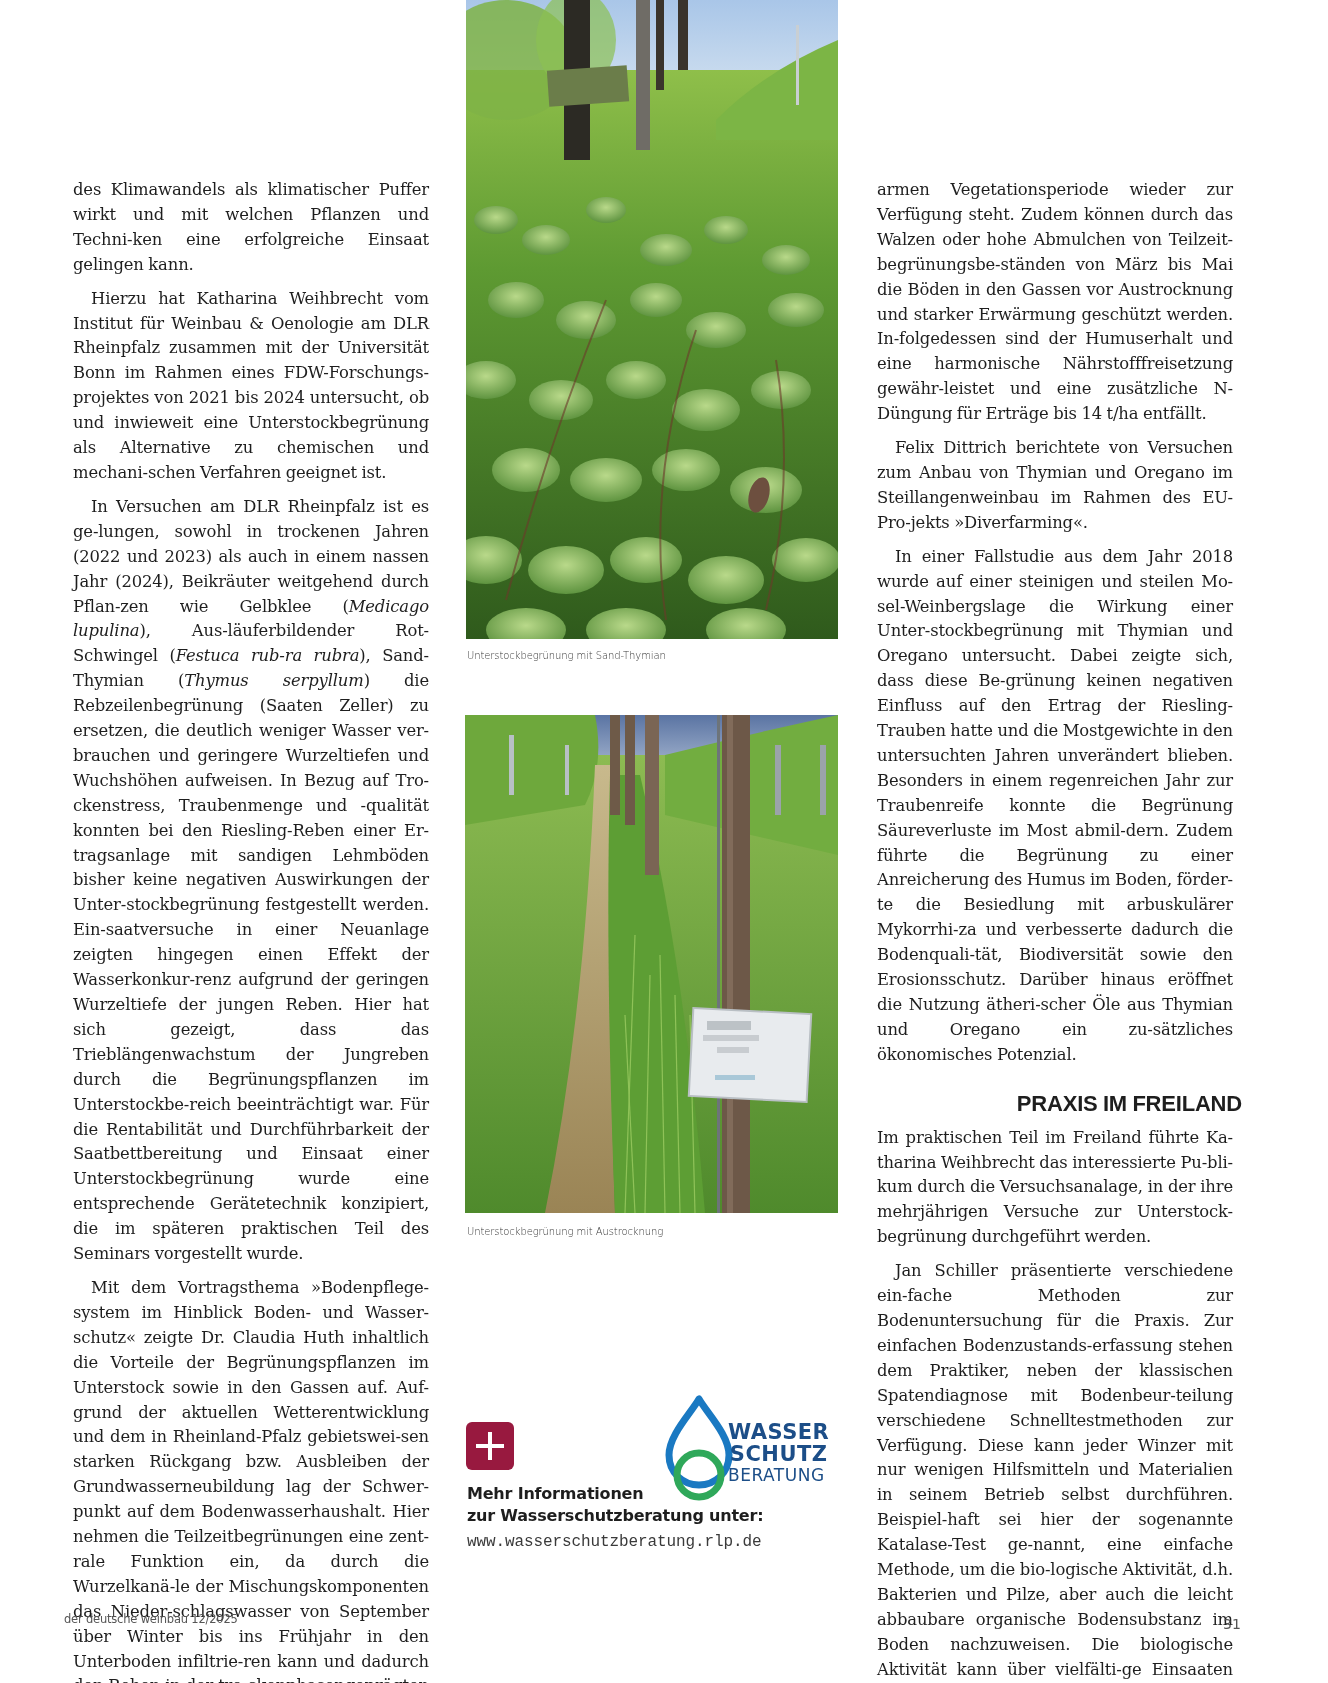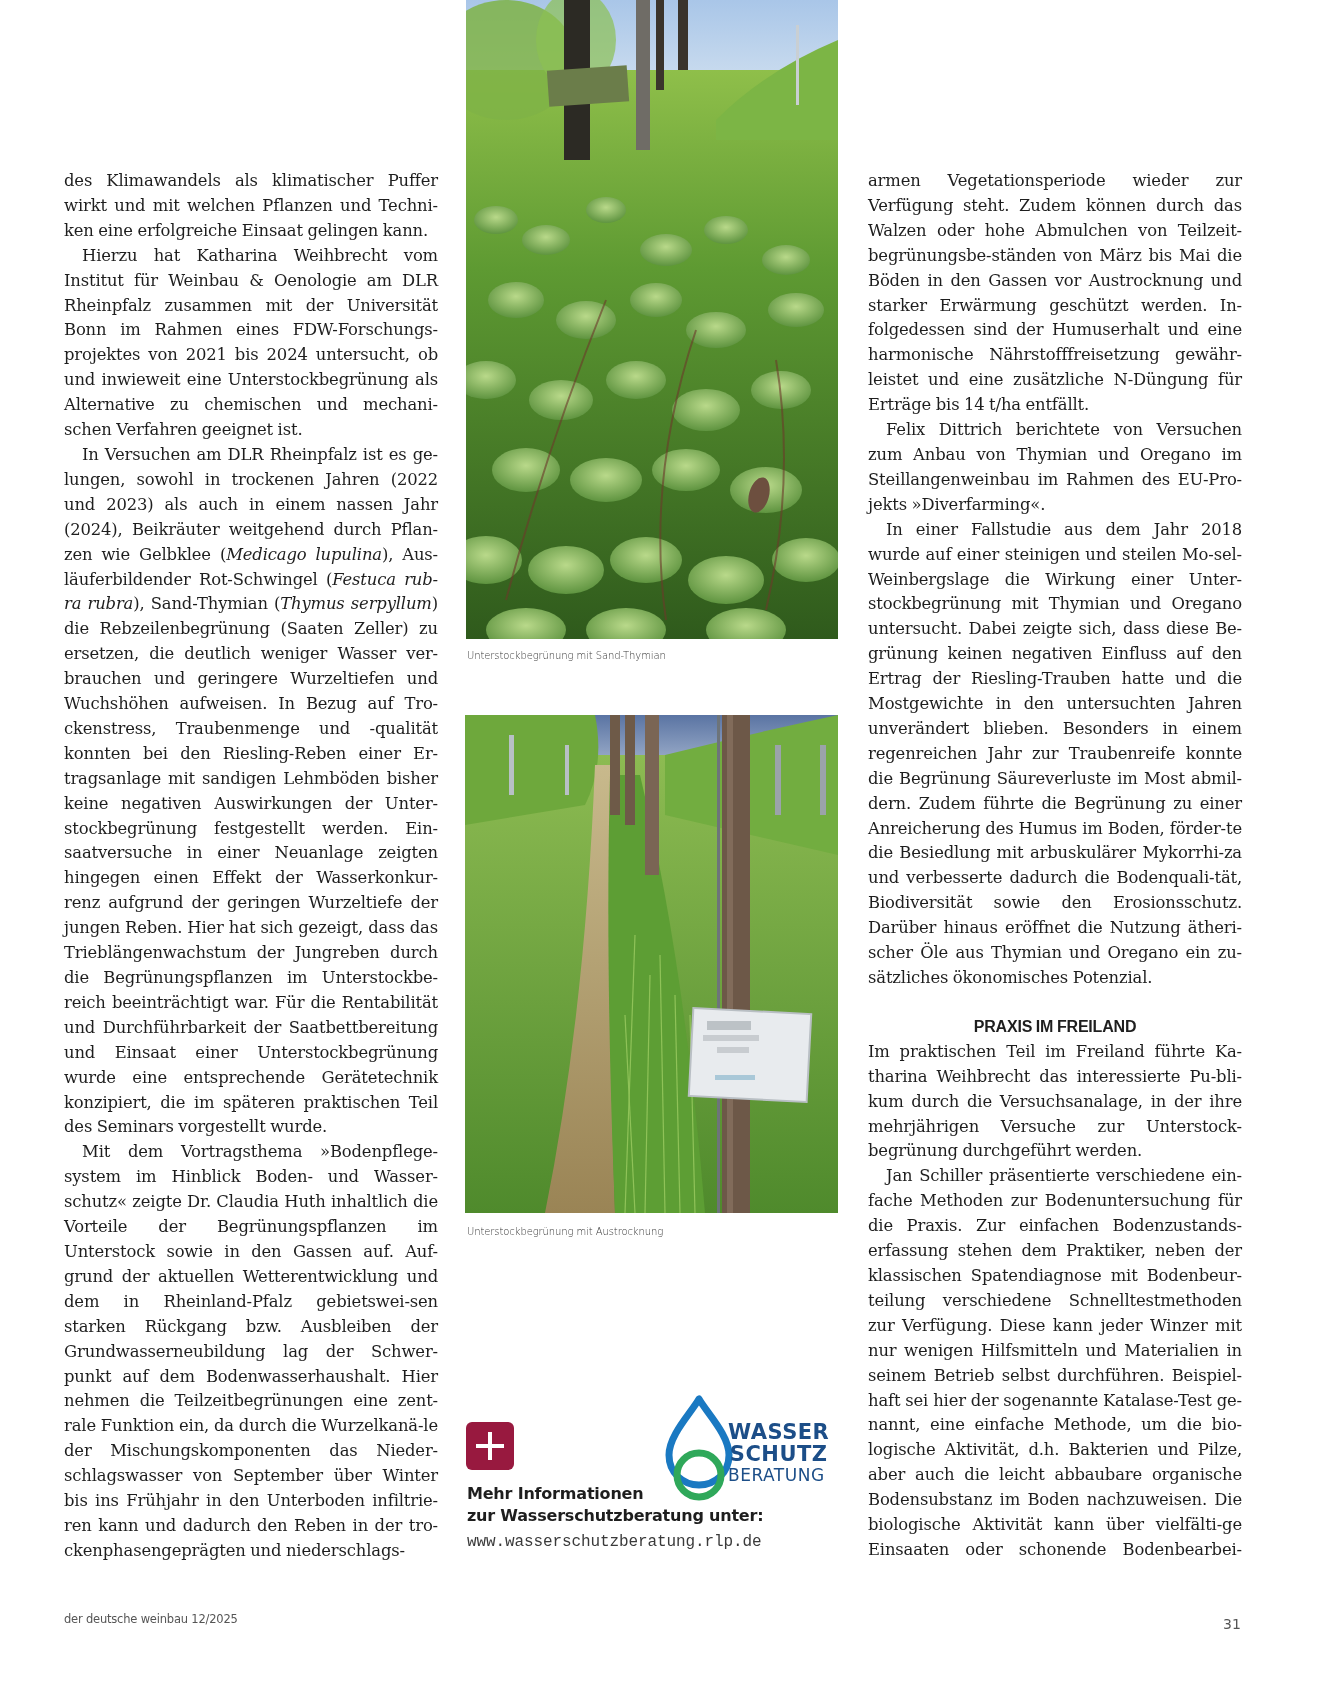--- a/index.html
+++ b/index.html
@@ -9,32 +9,32 @@
       font-family: "DejaVu Serif", "Liberation Serif", serif;
       font-size: 16.4px;
       line-height: 24.9px;
       text-align: justify;
       hyphens: manual;
       letter-spacing: -0.15px;
       word-spacing: -0.5px;
     }
     .col-left { left: 64px; top: 169px; width: 374px; }
     .col-right { left: 868px; top: 169px; width: 374px; }
-    .col p { margin: 0; text-indent: 18px; }
+    .col p { margin: 9px; text-indent: 18px; }
     .col p.noindent { text-indent: 0; }
     .col p.lastline-justify { text-align-last: justify; }
     .col em { font-style: italic; }
     .heading {
       font-family: "Liberation Sans", "DejaVu Sans", sans-serif;
       font-weight: bold;
-      font-size: 16px;
+      font-size: 22px;
       line-height: 24.9px;
       margin: 24px 0 0 0;
       letter-spacing: -0.2px;
-      text-align: center;
+      text-align: right;
     }
     .photo { position: absolute; overflow: hidden; }
     .photo-1 { left: 466px; top: 0; width: 372px; height: 639px; }
     .photo-2 { left: 465px; top: 715px; width: 373px; height: 498px; }
     .caption {
       position: absolute;
       font-family: "DejaVu Sans", "Liberation Sans", sans-serif;
       font-size: 10px;
       color: #3a3a3a;
       font-weight: 300;

